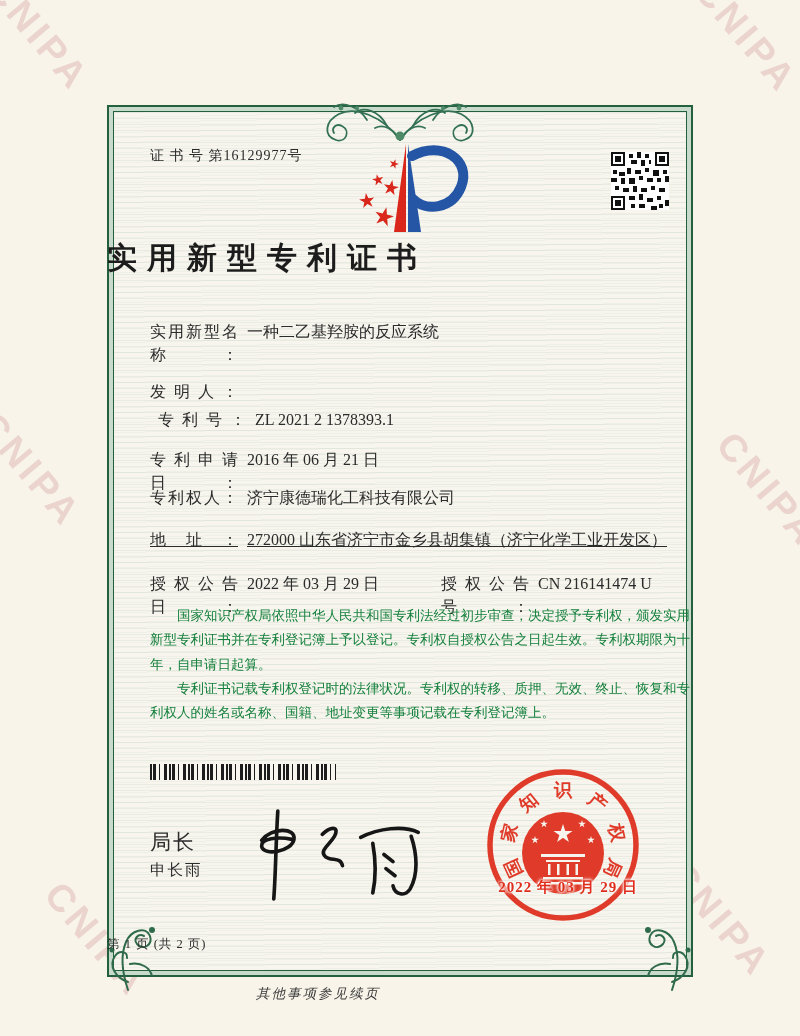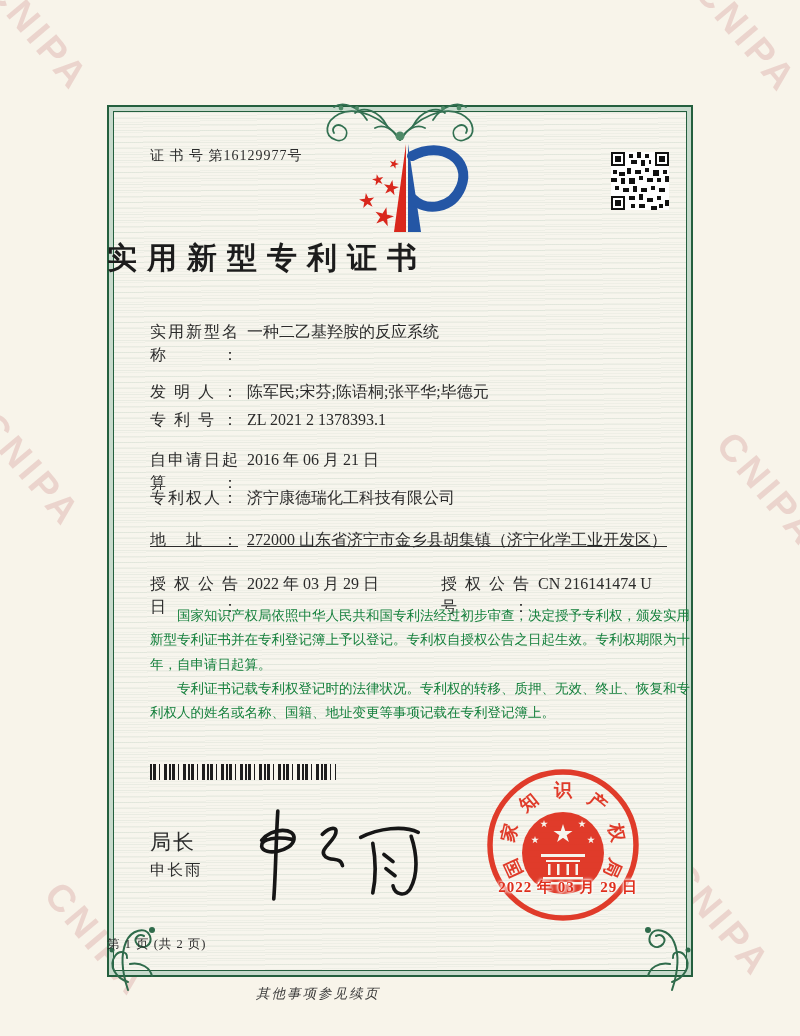--- a/index.html
+++ b/index.html
@@ -37,21 +37,21 @@
     left:107px; top:238px; width:704px; text-align:left;
     font-size:30px; font-weight:bold; letter-spacing:10px; color:#1c1c1c;
   }
   
   .field{position:absolute; left:150px; font-size:16px; line-height:1.45; display:flex;}
   .field .lab{
     display:inline-block; width:88px; flex:0 0 88px;
     text-align:justify; text-align-last:justify;
   }
   .field .val{margin-left:9px; max-width:452px;}
-  .row0{top:320px;} .row1{top:380px;} .row2{top:408px;}
+  .row0{top:320px;} .row1{top:380px;} .row2{top:408px;margin-left:8px;}
   .row3{top:448px;} .row4{top:486px;} .row5{top:528px;text-decoration:underline;} .rowg{top:572px;}
   .grant2{margin-left:62px; display:flex;}
   
   .paras{left:150px; top:604px; width:540px; font-size:13.5px; line-height:1.8; color:#15803d;}
   .paras p{margin:0; text-indent:2em; font-family:"Liberation Serif","DejaVu Serif",serif;}
   
   .barcode{
     left:150px; top:764px; width:186px; height:16px;
     background:repeating-linear-gradient(90deg,
       #1d1d1d 0 2px, #f7f5ed 2px 3px,
@@ -194,28 +194,27 @@
   </svg>
 
   <div class="abs title">实用新型专利证书</div>
 
   <div class="field row0">
     <span class="lab">实用新型名称：</span>
     <span class="val">一种二乙基羟胺的反应系统</span>
   </div>
   <div class="field row1">
     <span class="lab">发明人：</span>
-    <span class="val">陈军民;宋芬;陈语桐;张平华;毕德元</span>
   </div>
   <div class="field row2">
     <span class="lab">专利号：</span>
     <span class="val">ZL 2021 2 1378393.1</span>
   </div>
   <div class="field row3">
-    <span class="lab">自申请日起算：</span>
+    <span class="lab">专利申请日：</span>
     <span class="val">2016 年 06 月 21 日</span>
   </div>
   <div class="field row4">
     <span class="lab">专利权人：</span>
     <span class="val">济宁康德瑞化工科技有限公司</span>
   </div>
   <div class="field row5">
     <span class="lab">地址：</span>
     <span class="val">272000 山东省济宁市金乡县胡集镇（济宁化学工业开发区）</span>
   </div>

